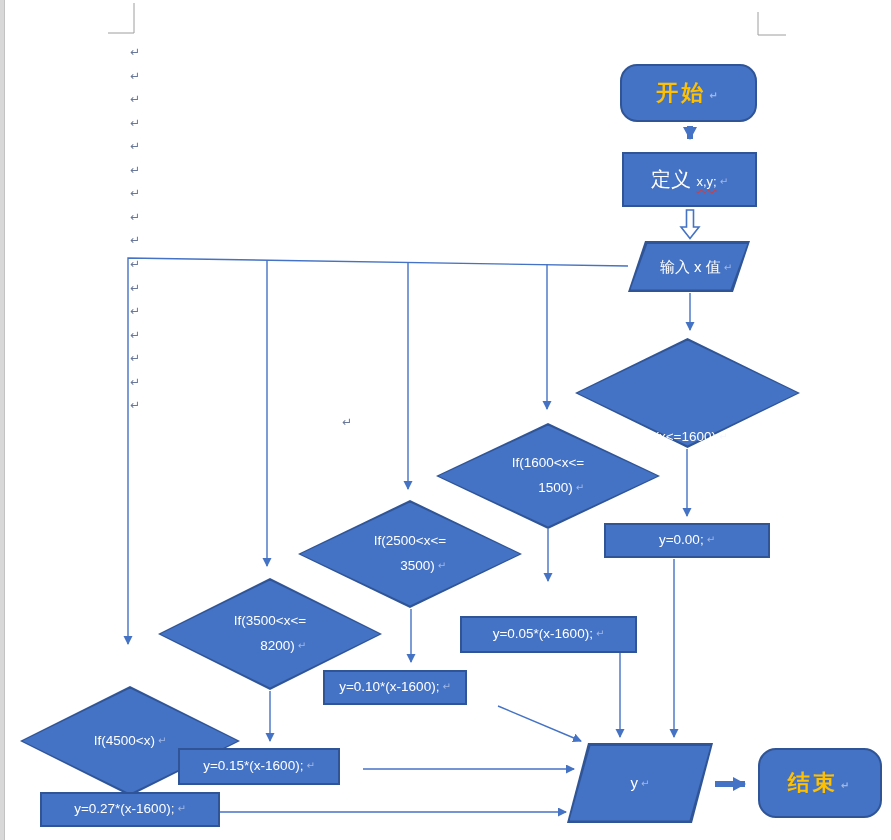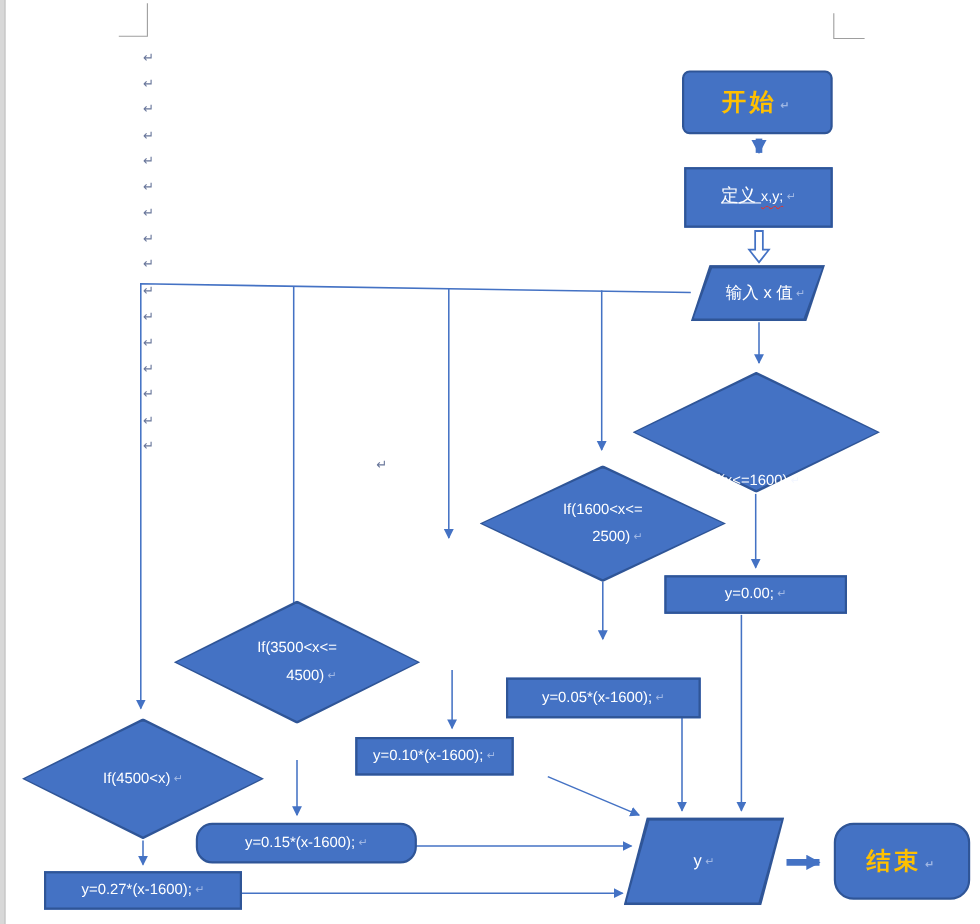--- a/index.html
+++ b/index.html
@@ -3,25 +3,25 @@
 <meta charset="utf-8">
 <style>
   html,body{margin:0;padding:0;background:#ffffff;}
   .canvas{
     position:relative;width:891px;height:840px;overflow:hidden;background:#ffffff;
     font-family:"Liberation Sans","DejaVu Sans",sans-serif;
   }
   .page-edge{position:absolute;left:0;top:0;width:4px;height:840px;background:#d8d8d8;border-right:1px solid #c2c2c2;}
   svg.layer{position:absolute;left:0;top:0;width:891px;height:840px;}
   .node{position:absolute;display:flex;align-items:center;justify-content:center;text-align:center;color:#fff;}
-  .terminal{background:#4472C4;border:2px solid #2F5597;border-radius:7px;box-sizing:border-box;}
+  .terminal{background:#4472C4;border:2px solid #2F5597;border-radius:17px;box-sizing:border-box;}
   .terminal .lbl{font-size:22px;font-weight:bold;color:#FFC000;letter-spacing:3px;}
   .process{background:#4472C4;border:2px solid #2F5597;box-sizing:border-box;}
   .lbl{position:relative;z-index:2;font-size:13.5px;line-height:1.55;}
-  .cjk{font-size:16px;text-decoration:underline;}
+  .cjk{font-size:20px;}
   .vars{font-size:13px;text-decoration:underline wavy #d43a3a 1px;text-underline-offset:3px;}
   .diamond .b{position:absolute;inset:0;background:#2F5597;clip-path:polygon(50% 0,100% 50%,50% 100%,0 50%);}
   .diamond .f{position:absolute;inset:2.5px;background:#4472C4;clip-path:polygon(50% 0,100% 50%,50% 100%,0 50%);}
   .para .b{position:absolute;inset:0;background:#2F5597;clip-path:polygon(var(--sk) 0,100% 0,calc(100% - var(--sk)) 100%,0 100%);}
   .para .f{position:absolute;inset:2.5px;background:#4472C4;clip-path:polygon(var(--sk) 0,100% 0,calc(100% - var(--sk)) 100%,0 100%);}
   .mk{font-size:10px;color:rgba(235,240,255,0.55);margin-left:3px;vertical-align:1px;}
   .margin-mark{position:absolute;left:130px;font-size:12px;color:#50608a;opacity:.85;}
   .stray-mark{position:absolute;font-size:12px;color:#50608a;opacity:.85;}
   .dline{line-height:1.85;text-align:right;}
 </style>
@@ -102,50 +102,58 @@
     <div class="b"></div>
     <div class="f"></div>
     <span class="lbl"><span>if(x&lt;=1600)</span><span class="mk">↵</span></span>
   </div>
 
   <div class="node diamond" style="left:436px;top:423px;width:224px;height:106px;">
     <div class="b"></div>
     <div class="f"></div>
     <span class="lbl dline">
         <div>If(1600&lt;x&lt;=</div>
-        <div><span>2500)</span><span class="mk">↵</span></div>
+        <div><span>1500)</span><span class="mk">↵</span></div>
       </span>
   </div>
 
+  <div class="node diamond" style="left:298px;top:500px;width:224px;height:108px;">
+    <div class="b"></div>
+    <div class="f"></div>
+    <span class="lbl dline">
+        <div>If(2500&lt;x&lt;=</div>
+        <div><span>3500)</span><span class="mk">↵</span></div>
+      </span>
+  </div>
 
-  <div class="node diamond" style="left:158px;top:546px;width:224px;height:112px;">
+  <div class="node diamond" style="left:158px;top:578px;width:224px;height:112px;">
     <div class="b"></div>
     <div class="f"></div>
     <span class="lbl dline">
         <div>If(3500&lt;x&lt;=</div>
-        <div><span>4500)</span><span class="mk">↵</span></div>
+        <div><span>8200)</span><span class="mk">↵</span></div>
       </span>
   </div>
 
-  <div class="node diamond" style="left:20px;top:653px;width:220px;height:110px;">
+  <div class="node diamond" style="left:20px;top:686px;width:220px;height:110px;">
     <div class="b"></div>
     <div class="f"></div>
     <span class="lbl"><span>If(4500&lt;x)</span><span class="mk">↵</span></span>
   </div>
 
   <div class="node process" style="left:604px;top:523px;width:166px;height:35px;">
     <span class="lbl"><span>y=0.00;</span><span class="mk">↵</span></span>
   </div>
   <div class="node process" style="left:460px;top:616px;width:177px;height:37px;text-align:right;">
     <span class="lbl"><span>y=0.05*(x-1600);</span><span class="mk">↵</span></span>
   </div>
   <div class="node process" style="left:323px;top:670px;width:144px;height:35px;">
     <span class="lbl"><span>y=0.10*(x-1600);</span><span class="mk">↵</span></span>
   </div>
-  <div class="node process" style="left:178px;top:748px;width:201px;height:37px;border-radius:15px;">
+  <div class="node process" style="left:178px;top:748px;width:162px;height:37px;">
     <span class="lbl"><span>y=0.15*(x-1600);</span><span class="mk">↵</span></span>
   </div>
   <div class="node process" style="left:40px;top:792px;width:180px;height:35px;">
     <span class="lbl"><span>y=0.27*(x-1600);</span><span class="mk">↵</span></span>
   </div>
 
   <div class="node para" style="left:567px;top:743px;width:146px;height:80px;--sk:21px;">
     <div class="b"></div>
     <div class="f"></div>
     <span class="lbl" style="font-size:15px;"><span>y</span><span class="mk">↵</span></span>

